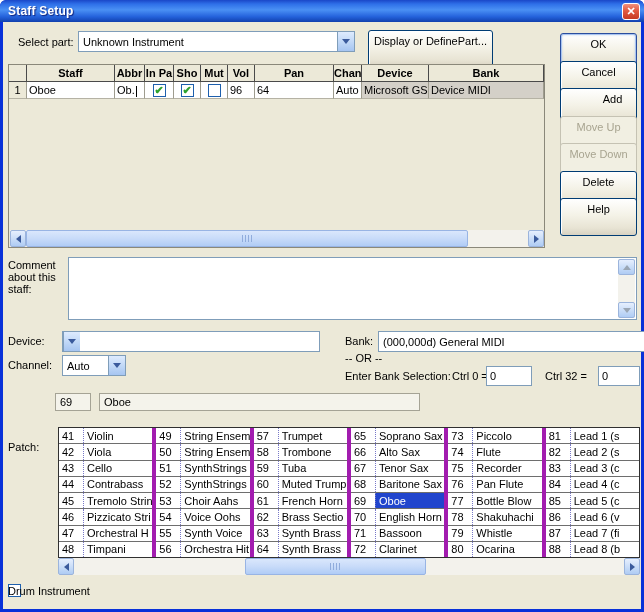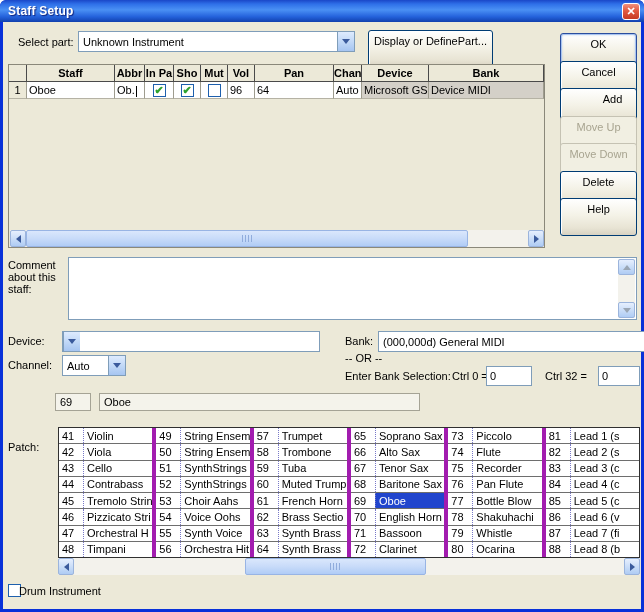--- a/index.html
+++ b/index.html
@@ -488,15 +488,15 @@
         </div>
     </div>
     <div class="sb-btn">
         <span class="chev right"></span>
       </div>
   </div>
 
   <span class="checkbox" style="position:absolute; left:8px; top:584px;">
     
   </span>
-  <span class="lbl" style="left:19px; top:585px;">Drum Instrument</span>
+  <span class="lbl" style="left:8px; top:585px;">Drum Instrument</span>
 
 </div>
 
 </body></html>

